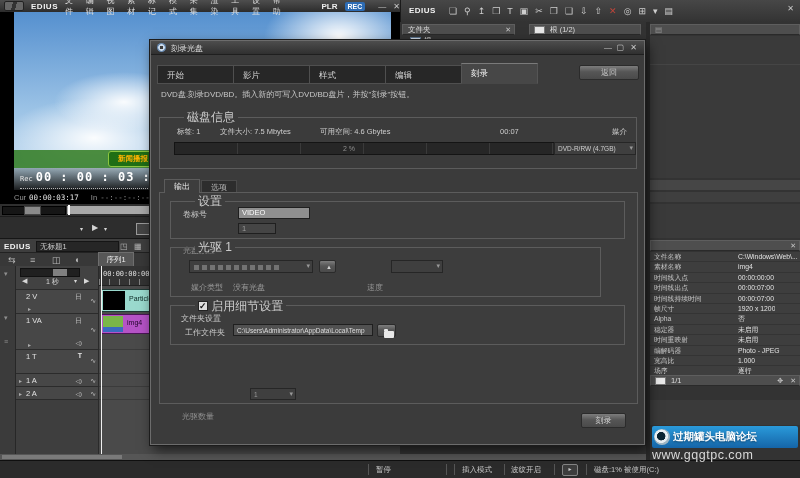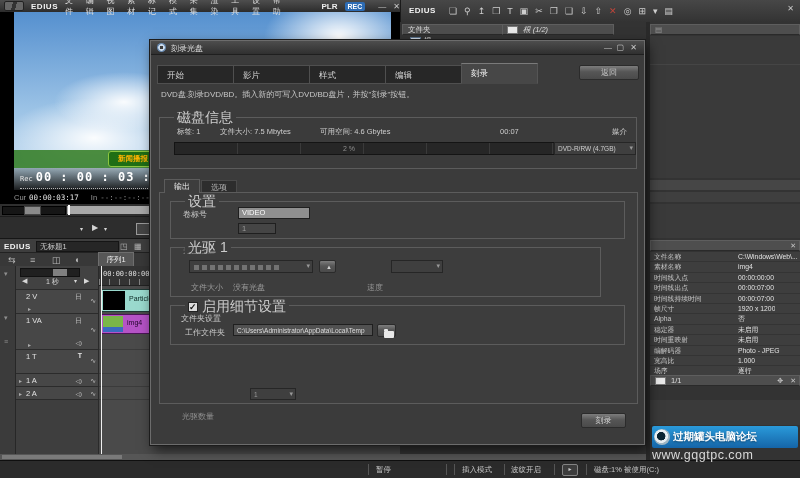--- a/index.html
+++ b/index.html
@@ -125,21 +125,21 @@
   .dtext{position:absolute;left:20px;top:2px;font-size:8px;color:#dcdcdc;}
   .dctl{position:absolute;top:2px;color:#c9c9c9;font-size:8px;}
   .dtabs{position:absolute;left:6px;top:22px;height:21px;display:flex;align-items:flex-end;}
   .dlg-tab{width:77px;height:19px;line-height:18px;padding-left:9px;box-sizing:border-box;background:#272727;
            border:1px solid #4f4f4f;font-size:8.5px;color:#d6d6d6;margin-right:-1px;}
   .dlg-tab.active{background:#474747;height:21px;border-color:#7a7a7a #555 #474747;color:#f2f2f2;}
   .btn{background:linear-gradient(#7d7d7d,#565656 45%,#4a4a4a);border:1px solid #2b2b2b;border-radius:2px;
        color:#d2d2d2;text-align:center;box-sizing:border-box;}
   .desc{position:absolute;left:10px;top:48px;font-size:8px;color:#c6c6c6;}
   .grp{position:absolute;border:1px solid #5c5c5c;box-sizing:border-box;}
-  .legend{position:absolute;top:-6px;left:14px;padding:0 3px;font-size:14px;color:#cccccc;line-height:11px;white-space:nowrap;}
+  .legend{position:absolute;top:-6px;left:24px;padding:0 3px;font-size:12px;color:#cccccc;line-height:11px;white-space:nowrap;}
   .bgdlg{background:#3b3b3b;} .bgpanel{background:#3d3d3d;}
   .ginfo{position:absolute;font-size:7.5px;color:#cccccc;white-space:nowrap;}
   .pbar{position:absolute;left:14px;top:24px;width:382px;height:13px;background:#262626;border:1px solid #141414;
         box-sizing:border-box;background-image:repeating-linear-gradient(90deg,transparent 0 62px,#3a3a3a 62px 63px);}
   .pbar span{position:absolute;left:168px;top:2px;font-size:7px;color:#909090;}
   .dd{position:absolute;background:#3f3f3f;border:1px solid #262626;box-sizing:border-box;color:#cfcfcf;}
   .dd .arr{position:absolute;right:2px;top:1px;color:#999;font-size:7px;}
   .dd .val{position:absolute;left:3px;top:2px;font-size:6.5px;white-space:nowrap;}
   .itab{position:absolute;font-size:8px;text-align:center;box-sizing:border-box;}
   .panel{position:absolute;left:8px;top:151px;width:479px;height:212px;background:#3d3d3d;border:1px solid #5c5c5c;box-sizing:border-box;}
@@ -213,21 +213,21 @@
   <div class="abs rightbase"></div>
 
   <div class="abs phdr" style="left:402px;top:24px;width:113px;">
     <span style="padding-left:5px">文件夹</span>
     <span class="x">✕</span>
   </div>
   <div class="abs treerow" style="left:410px;top:36px;">
     <span class="fico"></span><span>根</span>
   </div>
 
-  <div class="abs phdr" style="left:502px;top:24px;width:112px;font-style:italic;">
+  <div class="abs phdr" style="left:529px;top:24px;width:112px;">
     <span class="fico" style="margin-left:4px;background:#e8e8e8;border-color:#777"></span>
     <span>根 (1/2)</span>
   </div>
 
   <div class="abs splitter"></div>
 
   <div class="abs phdr" style="left:650px;top:24px;width:150px;">
     <span style="padding-left:4px;color:#9a9a9a">▤</span>
   </div>
   <div class="abs rcpanel" style="left:650px;top:36px;width:150px;height:142px;">
@@ -510,21 +510,21 @@
         <span class="legend bgpanel">光驱 1</span>
         <div class="dd" style="left:18px;top:12px;width:124px;height:13px;">
           <span class="illegible"></span>
           <span class="arr">▾</span>
         </div>
         <button class="btn abs" style="left:148px;top:12px;width:17px;height:13px;font-size:6px;line-height:11px">▲</button>
         <span class="flabel dimlab" style="left:196px;top:14px">速度</span>
         <div class="dd" style="left:220px;top:12px;width:52px;height:13px;">
           <span class="arr">▾</span>
         </div>
-        <span class="flabel" style="left:20px;top:34px;color:#9a9a9a">文件大小</span>
+        <span class="flabel" style="left:20px;top:34px;color:#9a9a9a">媒介类型</span>
         <span class="flabel" style="left:62px;top:34px;color:#9a9a9a">没有光盘</span>
       </div>
 
       <div class="grp" style="left:10px;top:112px;width:455px;height:40px;">
         <span class="legend bgpanel" style="line-height:12px"><span class="cb checked"></span> <span>启用细节设置</span></span>
         <span class="flabel" style="left:10px;top:7px">文件夹设置</span>
         <span class="flabel" style="left:14px;top:21px">工作文件夹</span>
         <span class="field dark" style="left:62px;top:18px;width:140px;height:12px;line-height:11px">C:\Users\Administrator\AppData\Local\Temp</span>
         <button class="btn abs" style="left:206px;top:18px;width:19px;height:13px;"><span class="folderico"></span></button>
       </div>

